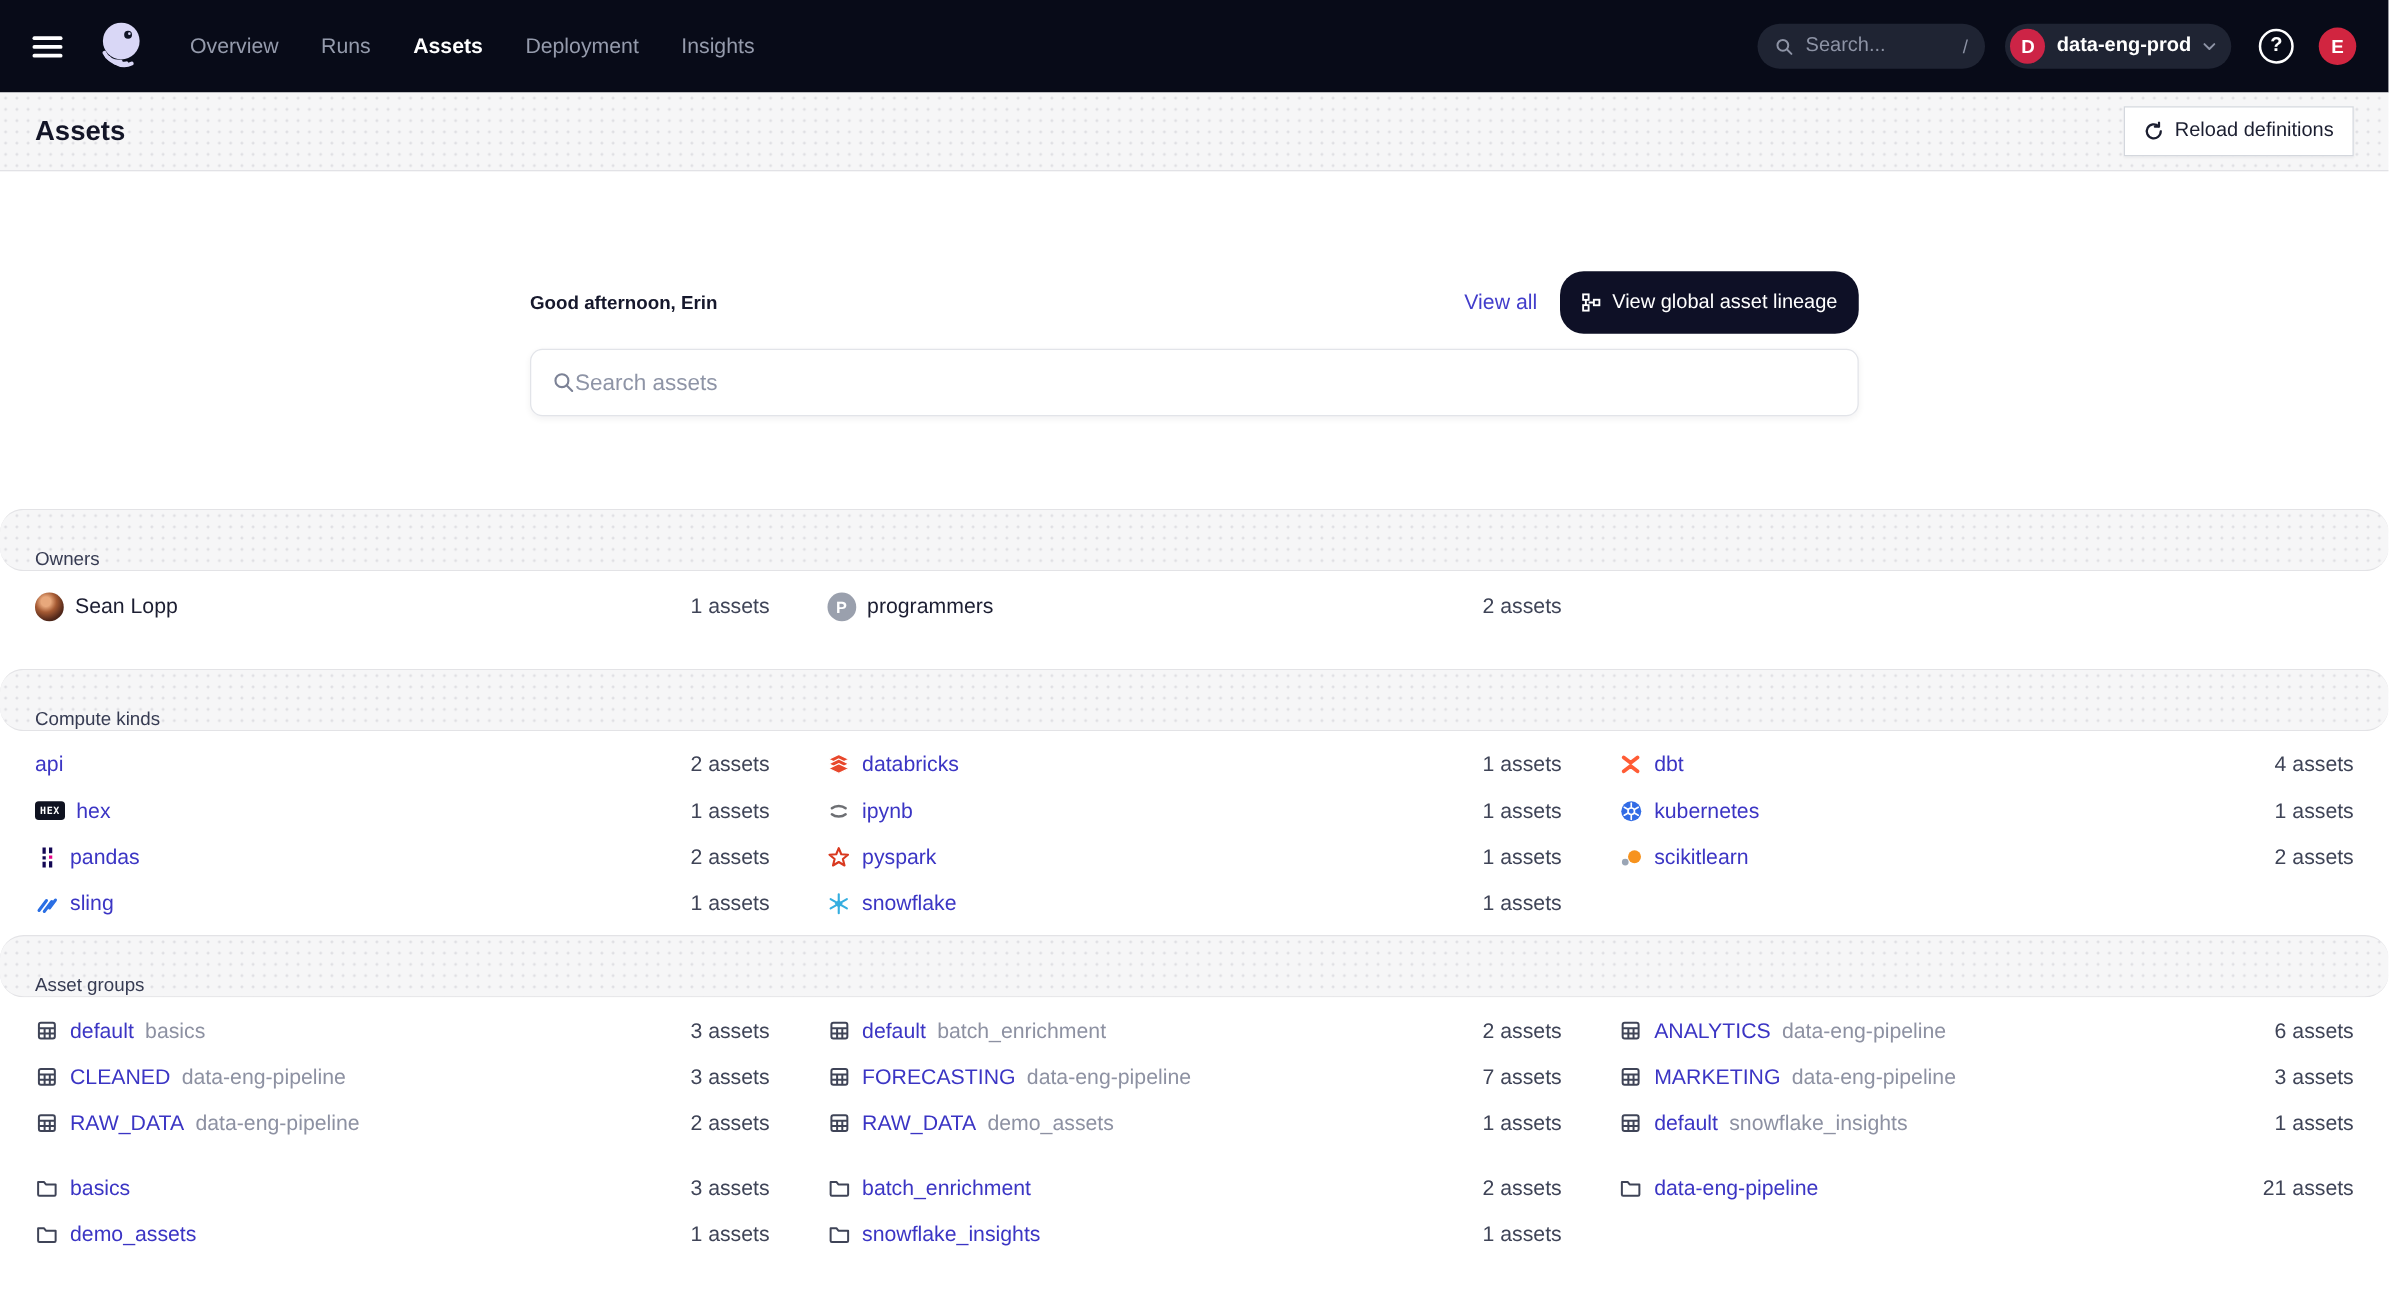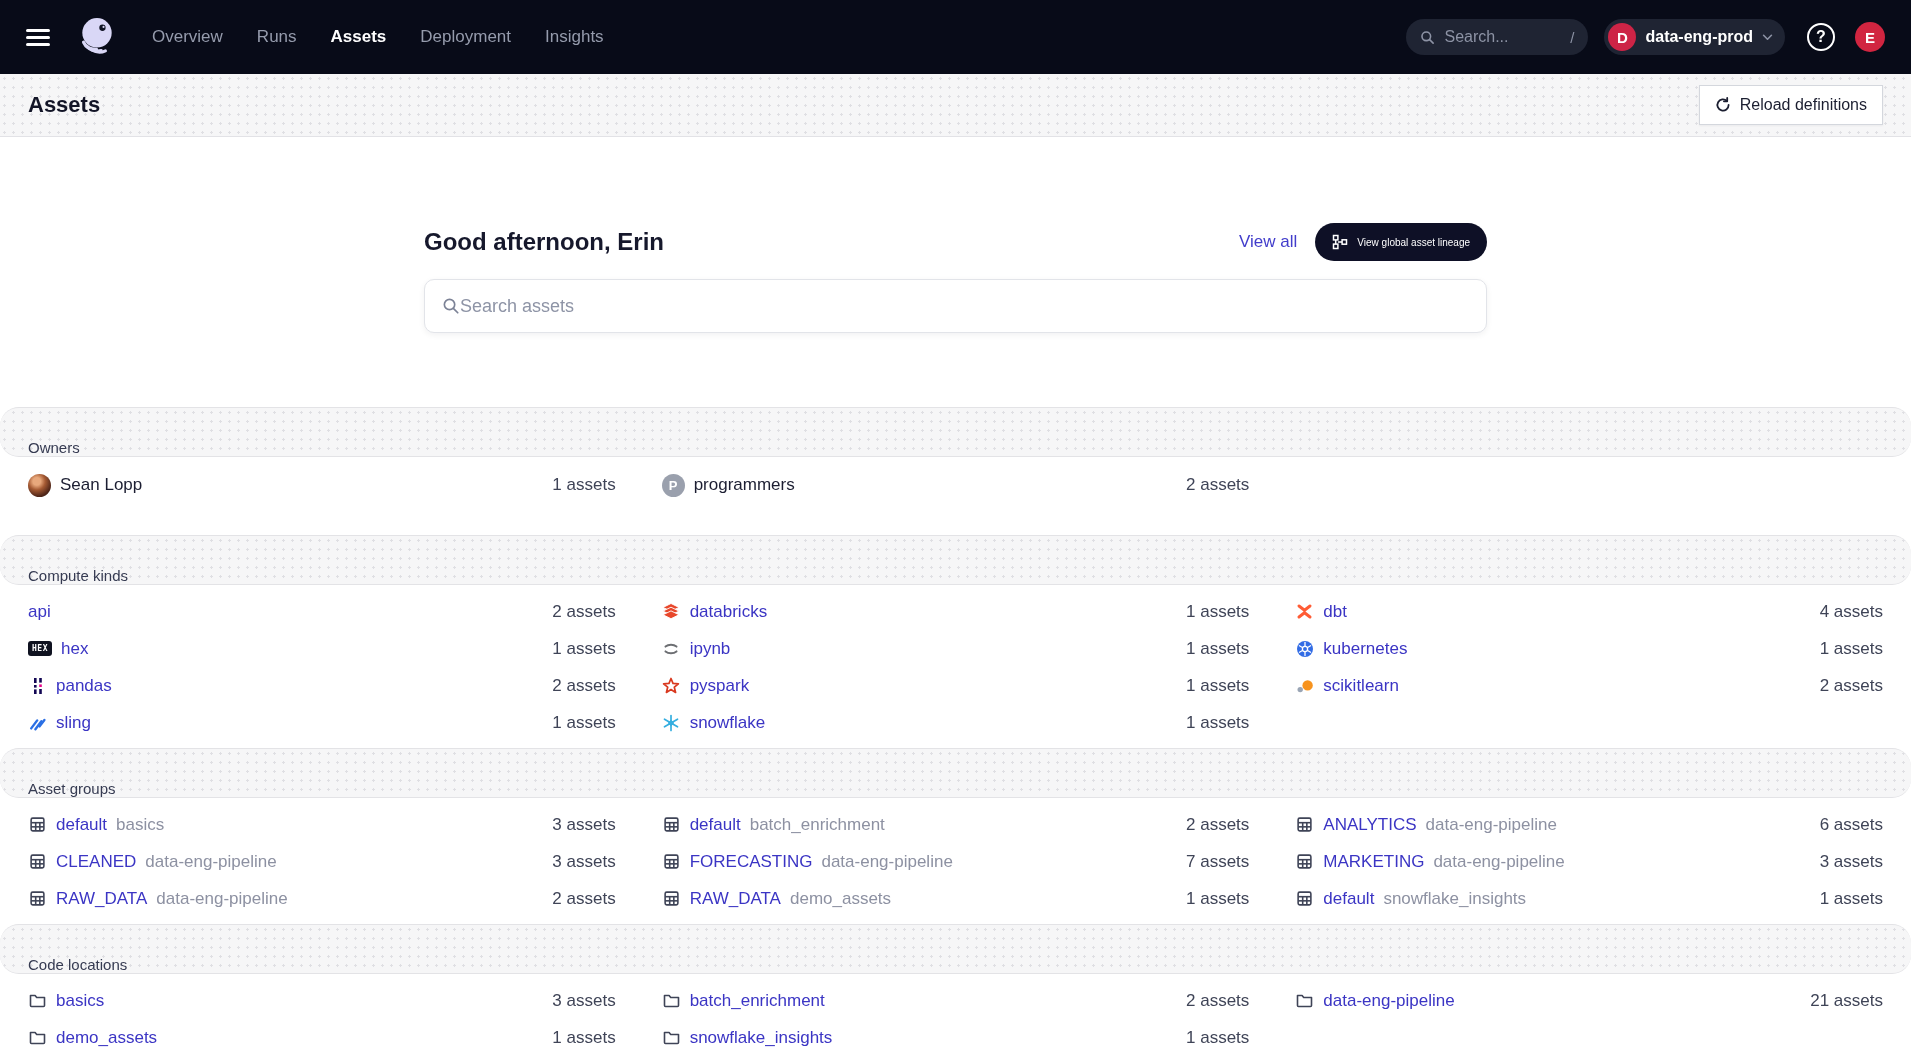--- a/index.html
+++ b/index.html
@@ -32,24 +32,24 @@
   
   .dotted { background-color:#f6f6f7; background-image:radial-gradient(circle,#dfdfe3 1px,transparent 1.3px); background-size:9px 9px; }
   .page-band { height:63px; border-bottom:1px solid #e2e2e6; display:flex; align-items:center; padding:0 28px; }
   .page-title { font-size:22px; font-weight:700; color:#131527; }
   .page-band .spacer { flex:1; }
   .reload-btn { background:#ffffff; border:1px solid #d4d7dd; border-radius:0; height:40px; padding:0 15px; display:flex; align-items:center; gap:9px; font-size:16px; color:#1b1e30; cursor:pointer; box-shadow:0 1px 2px rgba(10,12,30,.05); font-family:inherit; }
 
   
   .hero { width:1063px; margin:86px auto 74px; }
   .hero-top { display:flex; align-items:center; height:38px; }
-  .greeting { font-size:24px; font-weight:700; color:#16182c; }
+  .greeting { font-size:15px; font-weight:700; color:#16182c; }
   .hero-top .spacer { flex:1; }
   .view-all { color:#423dcb; font-size:17px; cursor:pointer; margin-right:18px; white-space:nowrap; }
-  .lineage-btn { background:#0e1026; color:#fff; border:none; border-radius:19px; height:38px; padding:0 17px; display:flex; align-items:center; gap:9px; font-size:10px; cursor:pointer; font-family:inherit; white-space:nowrap; }
+  .lineage-btn { background:#0e1026; color:#fff; border:none; border-radius:19px; height:50px; padding:0 17px; display:flex; align-items:center; gap:9px; font-size:16px; cursor:pointer; font-family:inherit; white-space:nowrap; }
   .asset-search { margin-top:18px; height:54px; background:#fff; border:1px solid #e2e4e9; border-radius:10px; box-shadow:0 2px 6px rgba(16,18,40,.06); display:flex; align-items:center; padding:0 17px; }
   .asset-search input { flex:1; border:none; outline:none; font-size:18px; color:#2a2d3e; font-family:inherit; }
   .asset-search input::placeholder { color:#8e94a6; }
 
   
   .section-band { height:50px; border-top:1px solid #e3e3e6; border-bottom:1px solid #e3e3e6; display:flex; align-items:flex-end; padding:0 28px;border-radius:19px; }
   .section-label { font-size:15px; color:#363b52; font-weight:500; }
   .rows { display:grid; grid-template-columns:repeat(3,1fr); column-gap:46px; padding:8px 28px 7px; }
   .rows.owners { padding:6px 28px 28px; }
   .cell { display:flex; align-items:center; height:37px; gap:9px; min-width:0; }
@@ -441,23 +441,20 @@
             <line x1="10.2" y1="6.3" x2="10.2" y2="14" stroke="#3f4457" stroke-width="1.5"></line>
             <line x1="2" y1="10.2" x2="14" y2="10.2" stroke="#3f4457" stroke-width="1.5"></line>
           </svg>
         </span>
       <span class="link-name">default</span>
       <span class="name-suffix">snowflake_insights</span>
       <span class="count">1 assets</span>
     </div>
   </div>
 
-  <div class="section-band dotted">
-    <span class="section-label">Code locations</span>
-  </div>
   <div class="rows">
 
     <div class="cell">
       <span class="kicon">
           <svg width="17" height="15" viewBox="0 0 17 15">
             <path d="M1.5 2.5 h4.6 l1.6 2 h7.8 v8 a1 1 0 0 1 -1 1 h-12 a1 1 0 0 1 -1 -1 Z" fill="none" stroke="#3f4457" stroke-width="1.6" stroke-linejoin="round"></path>
           </svg>
         </span>
       <span class="link-name">basics</span>
       <span class="count">3 assets</span>

